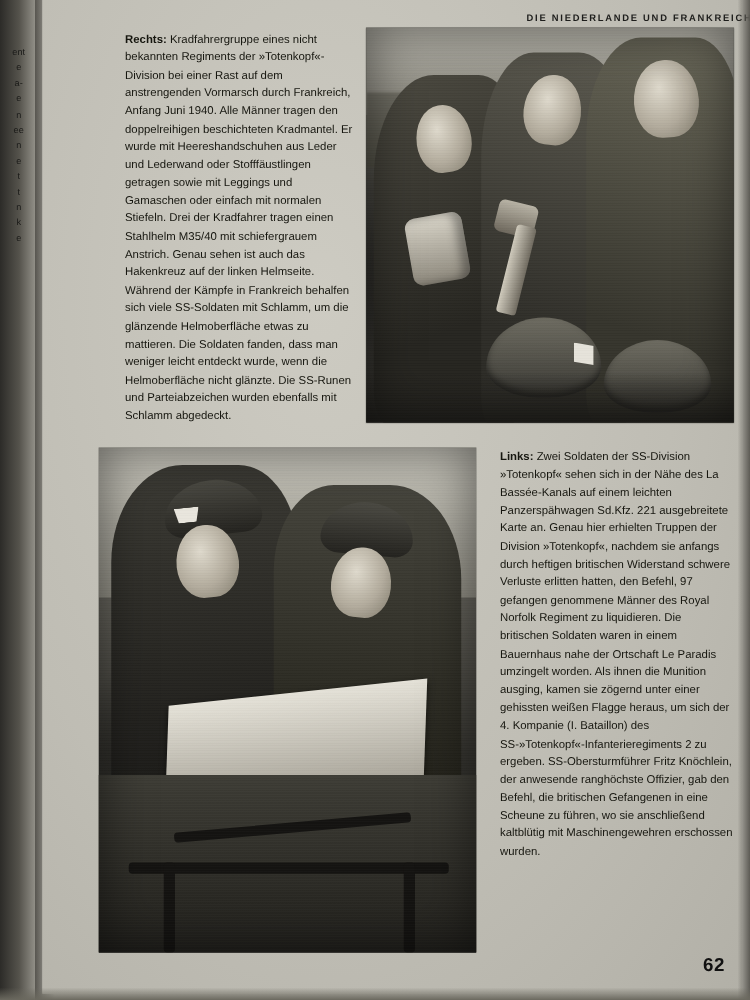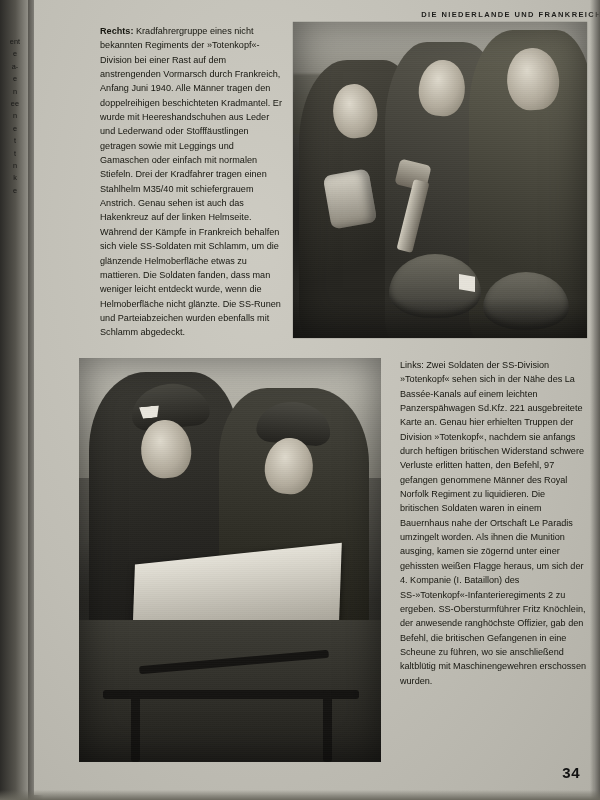--- a/index.html
+++ b/index.html
@@ -99,21 +99,21 @@
   .caption-bottom {
     position: absolute;
     left: 366px;
     top: 358px;
     width: 186px;
     font-size: 9.1px;
     line-height: 14.35px;
     color: #16160f;
     text-align: left;
   }
-  .caption-bottom b { font-weight: normal; }
+  .caption-bottom b { font-weight: bold; }
 
   
   .photo {
     position: absolute;
     overflow: hidden;
     background: #2a2a27;
   }
   .photo-top {
     left: 259px; top: 22px;
     width: 294px; height: 316px;
@@ -338,21 +338,21 @@
       <div class="rail rail-v2"></div>
 
       <div class="grainy"></div>
       <div class="vign"></div>
     </div>
 
     <div class="caption-bottom">
       <b>Links:</b><span> Zwei Soldaten der SS-Division »Totenkopf« sehen sich in der Nähe des La Bassée-Kanals auf einem leichten Panzerspähwagen Sd.Kfz. 221 ausgebreitete Karte an. Genau hier erhielten Truppen der Division »Totenkopf«, nachdem sie anfangs durch heftigen britischen Widerstand schwere Verluste erlitten hatten, den Befehl, 97 gefangen genommene Männer des Royal Norfolk Regiment zu liquidieren. Die britischen Soldaten waren in einem Bauernhaus nahe der Ortschaft Le Paradis umzingelt worden. Als ihnen die Munition ausging, kamen sie zögernd unter einer gehissten weißen Flagge heraus, um sich der 4. Kompanie (I. Bataillon) des SS-»Totenkopf«-Infanterieregiments 2 zu ergeben. SS-Obersturmführer Fritz Knöchlein, der anwesende ranghöchste Offizier, gab den Befehl, die britischen Gefangenen in eine Scheune zu führen, wo sie anschließend kaltblütig mit Maschinengewehren erschossen wurden.</span>
     </div>
 
-    <div class="folio">34</div>
+    <div class="folio">62</div>
   </div>
 
   <div class="bleed-col">
       <div>ent</div>
       <div>e</div>
       <div>a-</div>
       <div>e</div>
       <div>n</div>
       <div>ee</div>
       <div>n</div>

